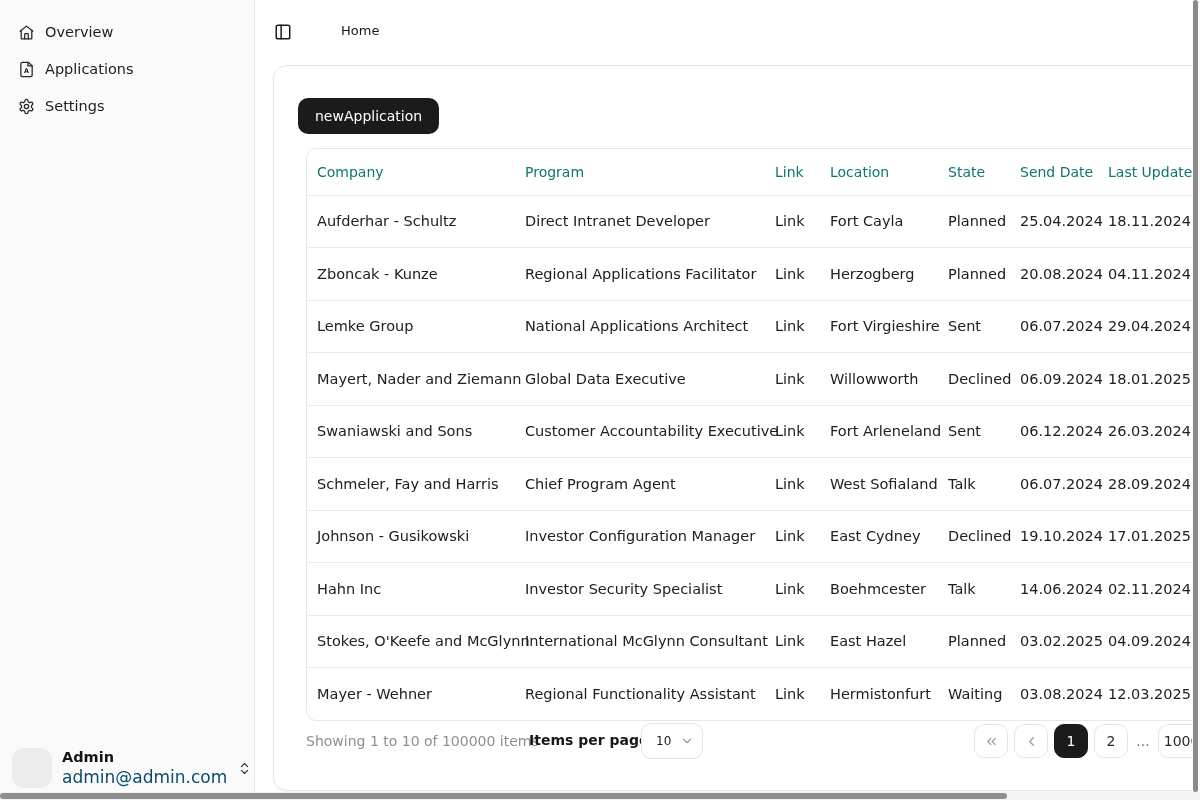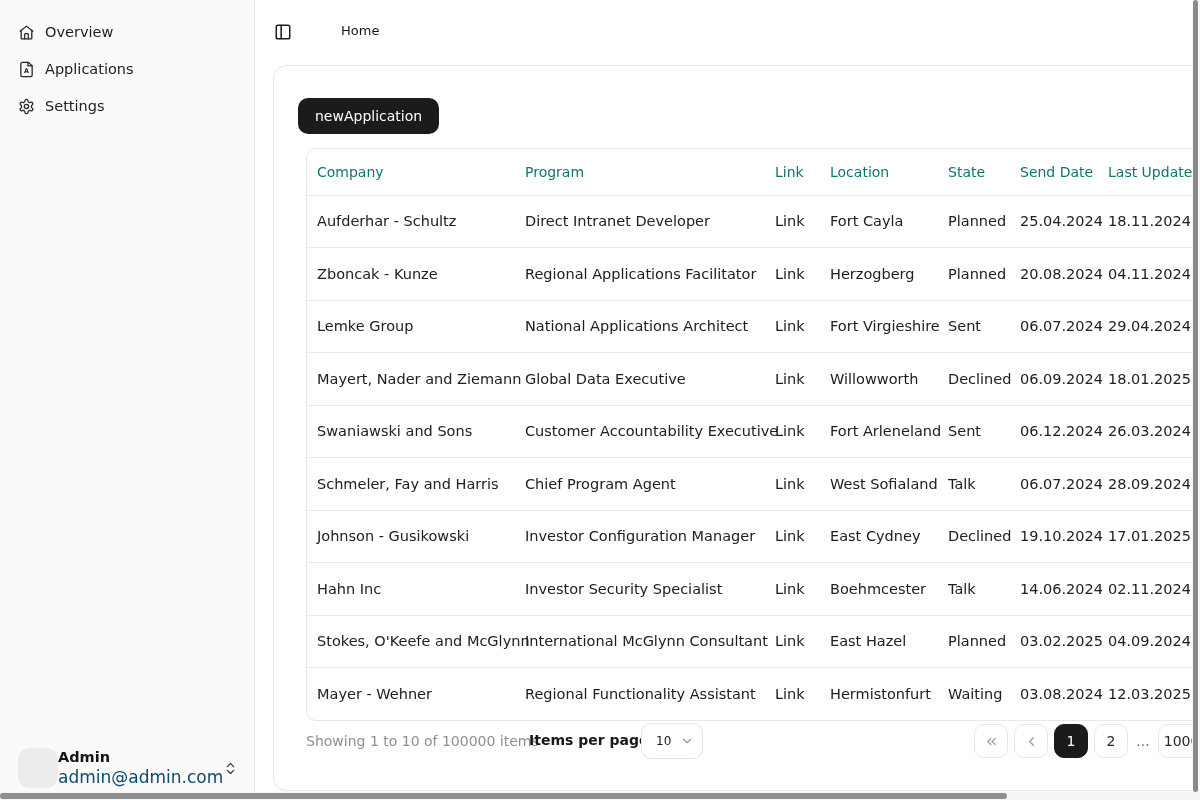--- a/index.html
+++ b/index.html
@@ -21,21 +21,21 @@
   .nav-item {
     display:flex; align-items:center; gap:10px;
     height:32px; padding:0 10px; border-radius:8px;
     font-size:14.5px; color:#1d1d1d; cursor:pointer;
   }
   .nav-item .icon { width:17px; height:17px; flex:0 0 17px; }
   .nav-item .icon svg { width:17px; height:17px; stroke:#262626; fill:none; stroke-width:1.8; stroke-linecap:round; stroke-linejoin:round; }
 
   .user-row {
     position:absolute; left:12px; right:10px; bottom:10px; height:44px;
-    display:flex; align-items:center; gap:0; border-radius:10px; cursor:pointer;margin-left:6px;
+    display:flex; align-items:center; gap:10px; border-radius:10px; cursor:pointer;
   }
   .avatar { width:40px; height:40px; border-radius:12px; background:#ececec; flex:0 0 40px; }
   .user-info { display:flex; flex-direction:column; line-height:1.18; }
   .user-name { font-size:14.5px; font-weight:700; color:#141414; }
   .user-email { font-size:17px; color:#0c4a6e; }
   .user-caret { margin-left:auto; margin-right:8px; }
   .user-caret svg { width:15px; height:15px; stroke:#3a3a3a; fill:none; stroke-width:2; stroke-linecap:round; stroke-linejoin:round; }
 
   
   .topbar { position:absolute; left:255px; top:0; right:0; height:64px; background:#fff; }

